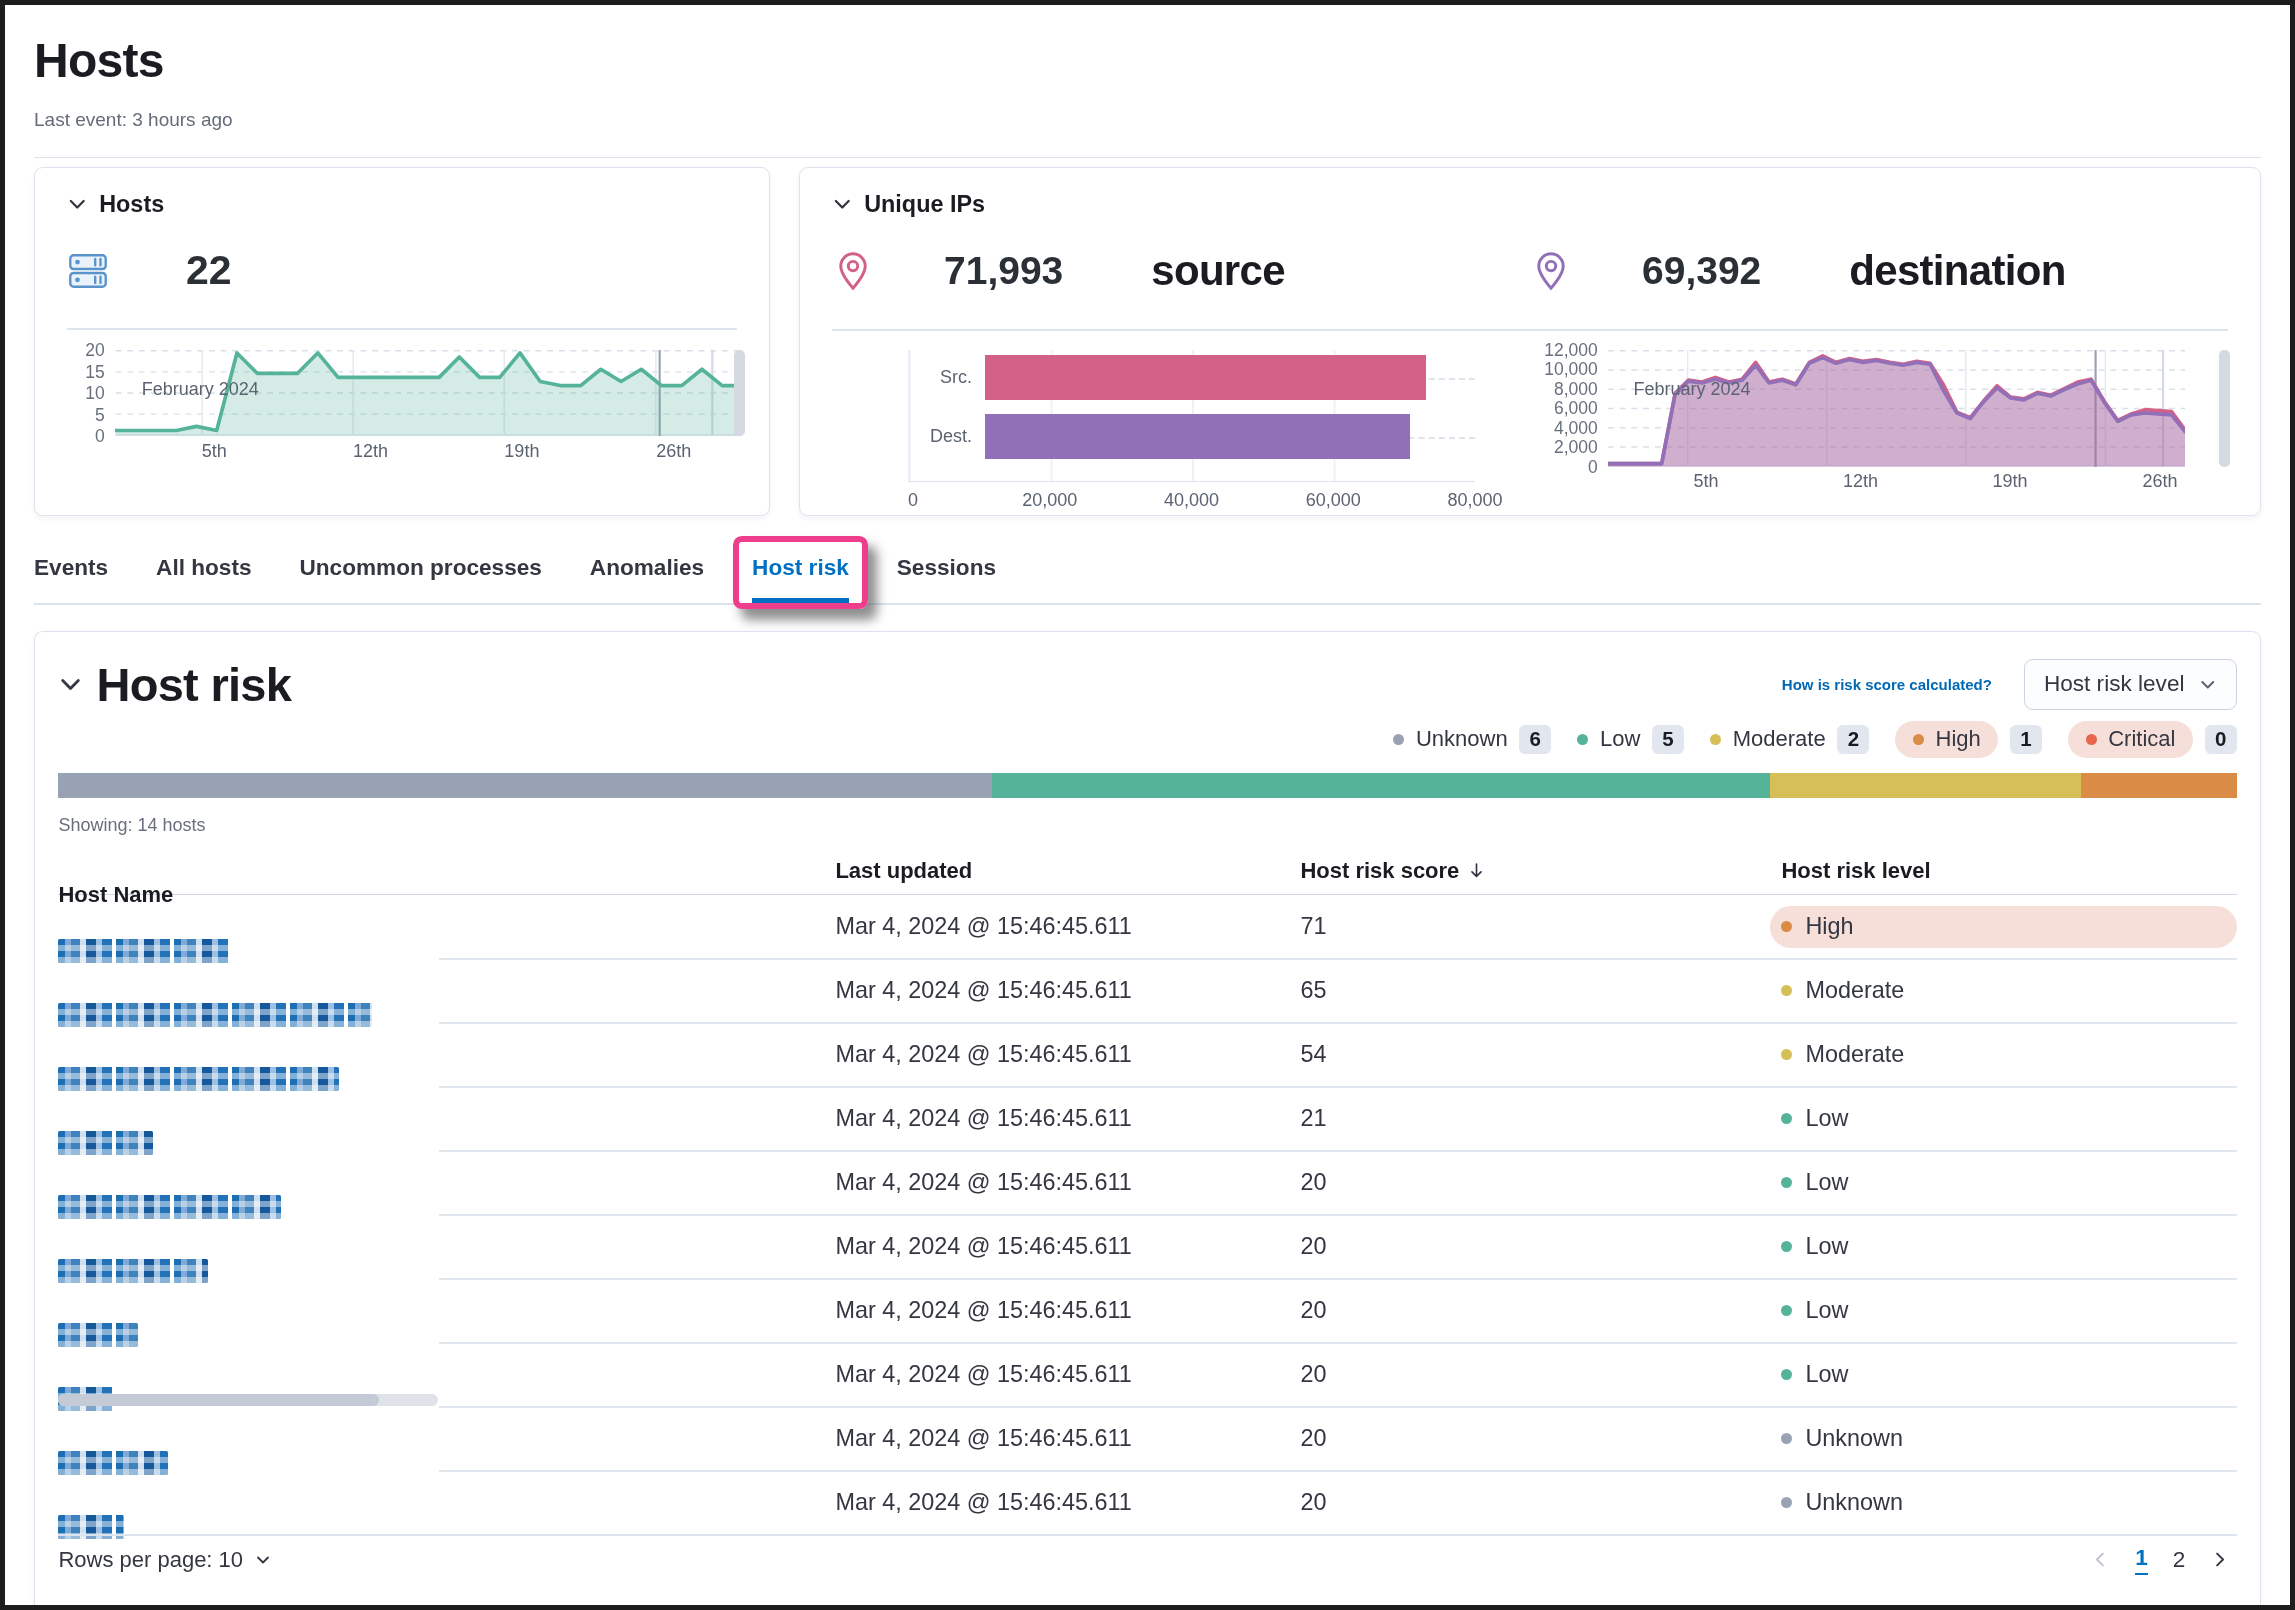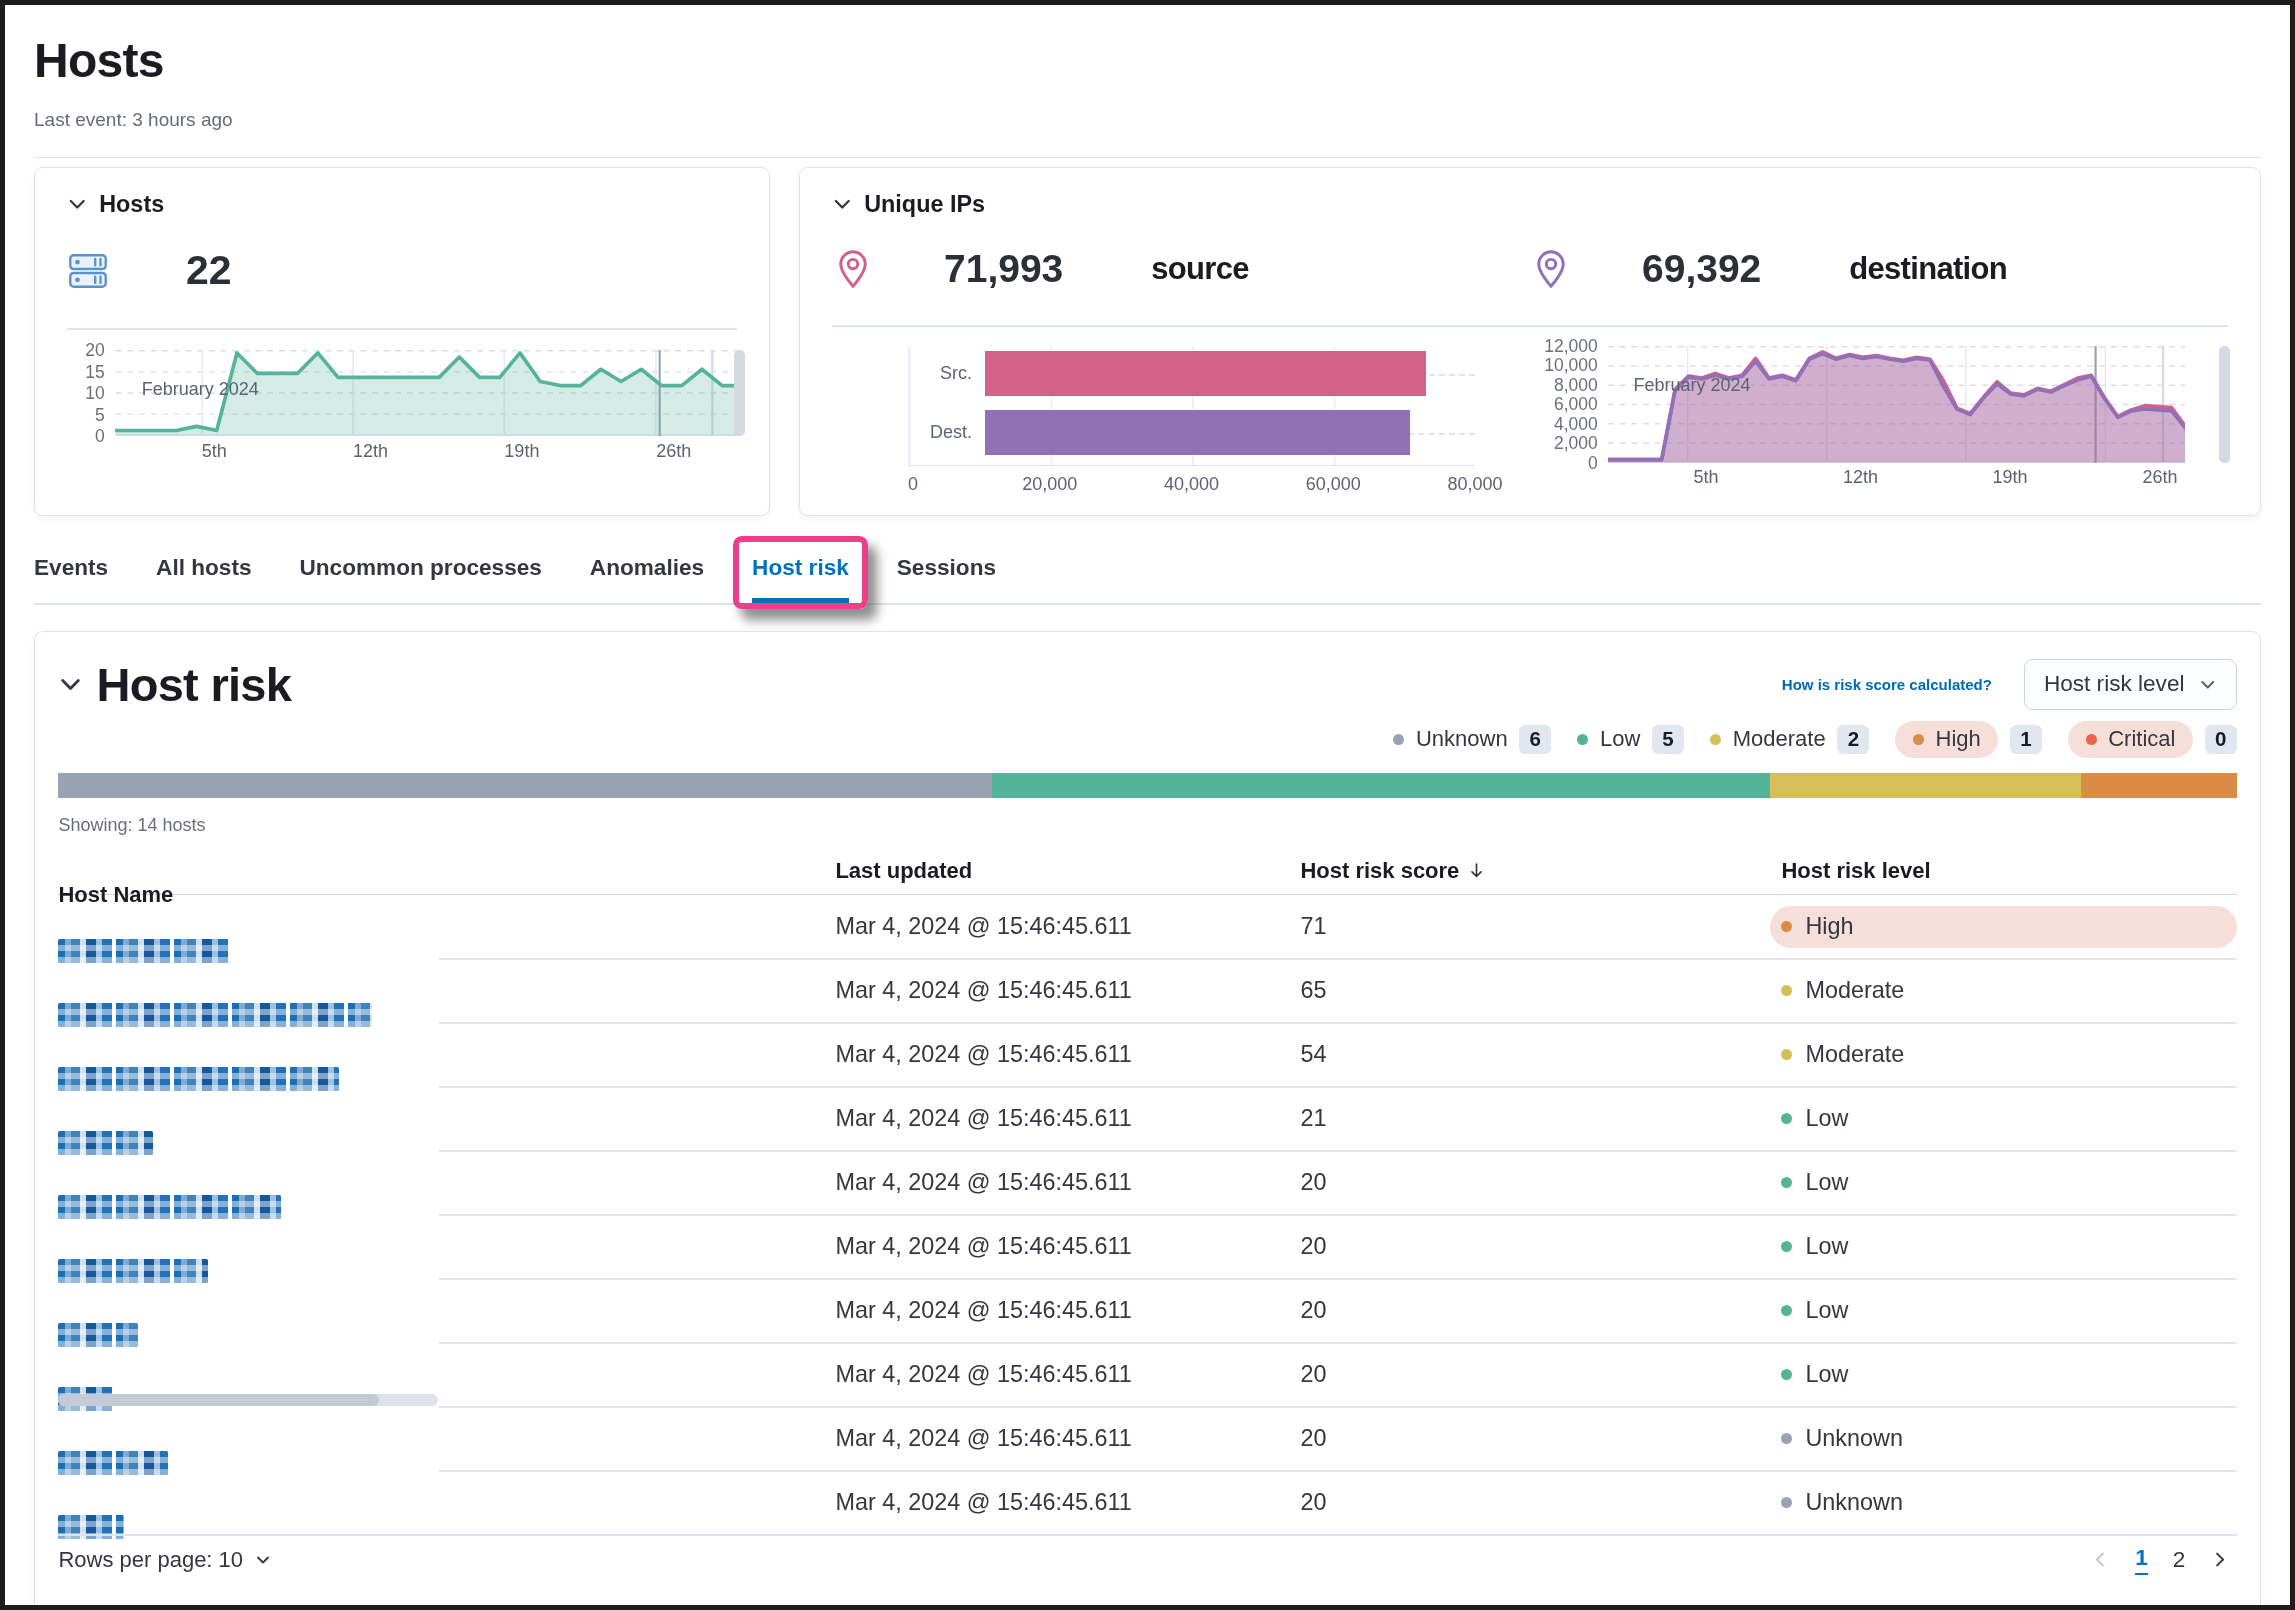--- a/index.html
+++ b/index.html
@@ -26,21 +26,21 @@
   .card-hosts { width:736px; flex:none; }
   .card-ips { flex:1; }
   .card-header { display:flex; align-items:center; gap:11.7px; font-size:23.4px; font-weight:700; color:#1a1c21; }
   .chev { width:20.5px; height:20.5px; color:#343741; flex:none; }
   .stat-row { display:flex; align-items:center; margin-top:29px; }
   .stat-icon { width:42px; height:42px; flex:none; }
   .big-count { font-size:41px; font-weight:700; color:#2b2f36; margin-left:77px; }
   .ips-stats { display:flex; margin-top:29px; }
   .ips-stat { display:flex; align-items:center; width:50%; }
   .ips-num { font-size:39px; font-weight:700; color:#2b2f36; margin-left:70px; }
-  .ips-word { font-size:31px; font-weight:700; color:#1a1c21; margin-left:88px; letter-spacing:-0.7px; }
+  .ips-word { font-size:42px; font-weight:700; color:#1a1c21; margin-left:88px; letter-spacing:-0.7px; }
   .card-divider { height:1.5px; background:#dde3ec; margin-top:34px; }
 
   
   .chart-block { display:flex; margin-top:20.5px; }
   .ylabels { position:relative; font-size:17.5px; color:#69707d; flex:none; }
   .ylabels span { position:absolute; right:10.2px; transform:translateY(-50%); white-space:nowrap; }
   .plotwrap { flex:1; position:relative; }
   .plotwrap svg { display:block; }
   .chart-scroll { position:absolute; right:-1.5px; top:0; width:10.2px; border-radius:5.1px; background:#d5dae2; }
   .xlabels { position:relative; height:25px; font-size:18px; color:#5b6371; }
@@ -233,21 +233,21 @@
       <div class="card-divider"></div>
       <div class="ips-charts">
         <div class="barchart">
           <div class="bar-plot">
             <div class="bar-row">
               <div class="bar-label">Src.</div>
               <div class="bar-track">
                   <div class="hbar" style="width: 89.9912%; background: rgb(211, 96, 134);"></div>
                 </div>
             </div>
-            <div class="bar-row" style="margin-bottom:4px">
+            <div class="bar-row" style="margin-bottom:16px">
               <div class="bar-label">Dest.</div>
               <div class="bar-track">
                   <div class="hbar" style="width: 86.74%; background: rgb(145, 112, 184);"></div>
                 </div>
             </div>
           </div>
           <div class="bar-xlabels">
               <span style="left: 0%;">0</span>
               <span style="left: 25%;">20,000</span>
               <span style="left: 50%;">40,000</span>

